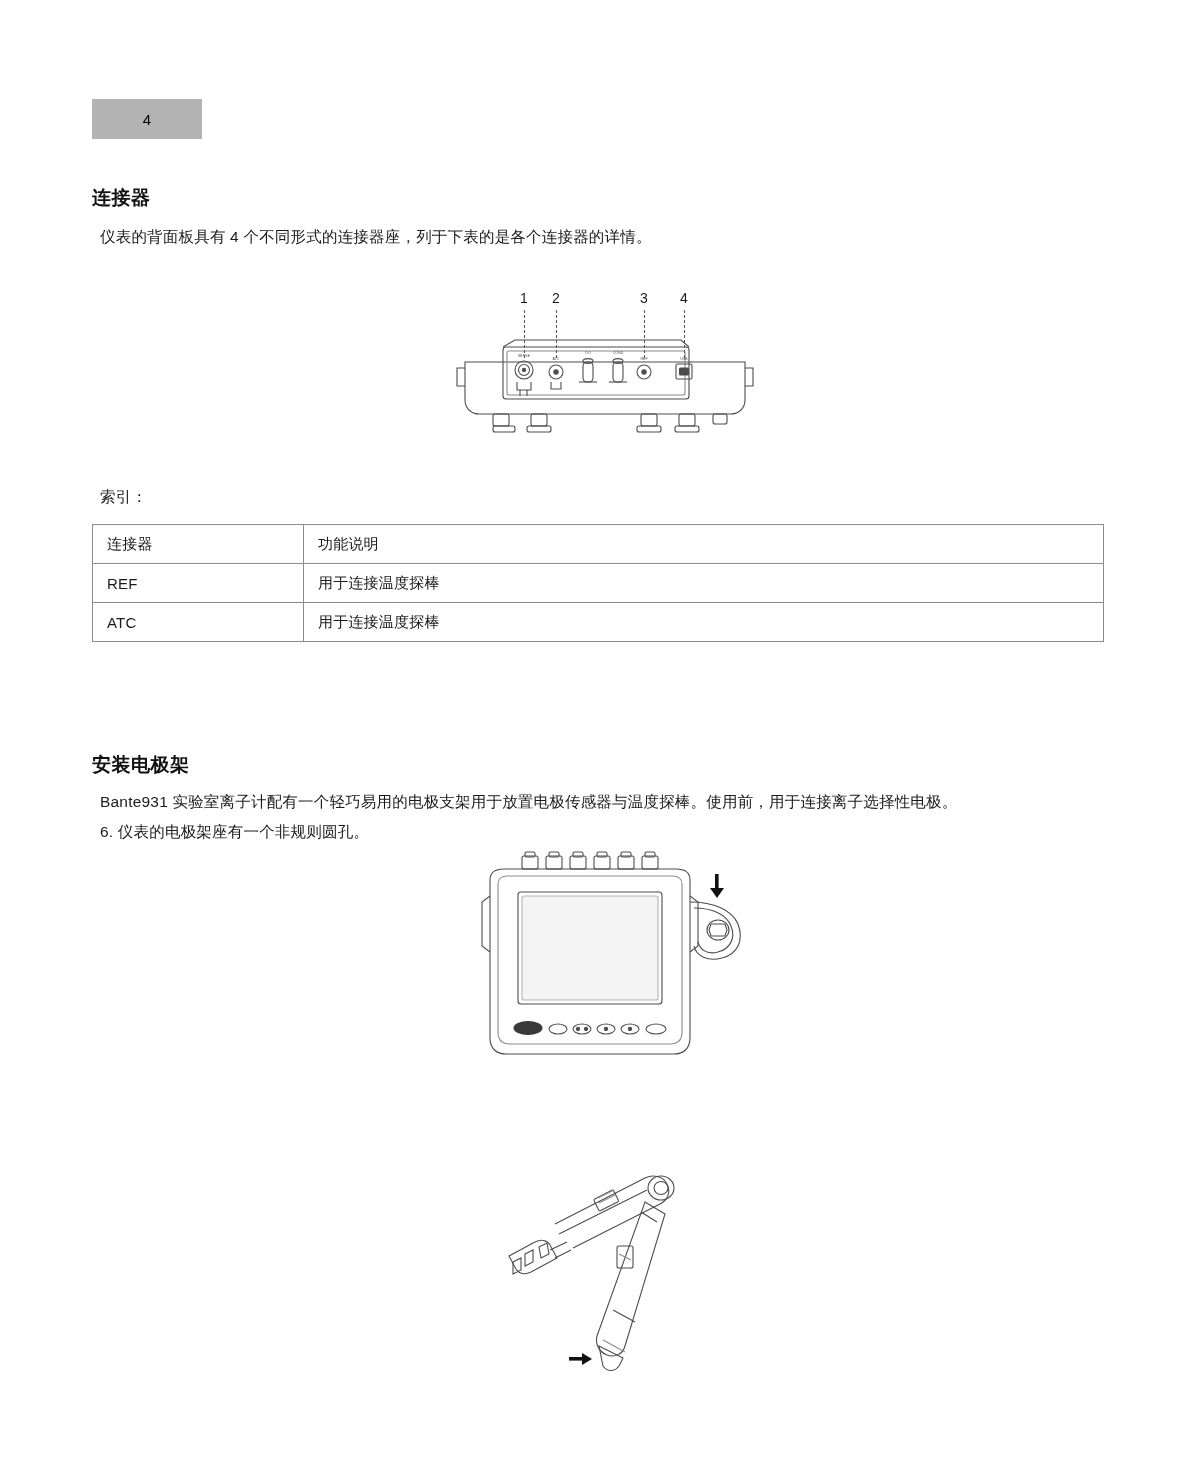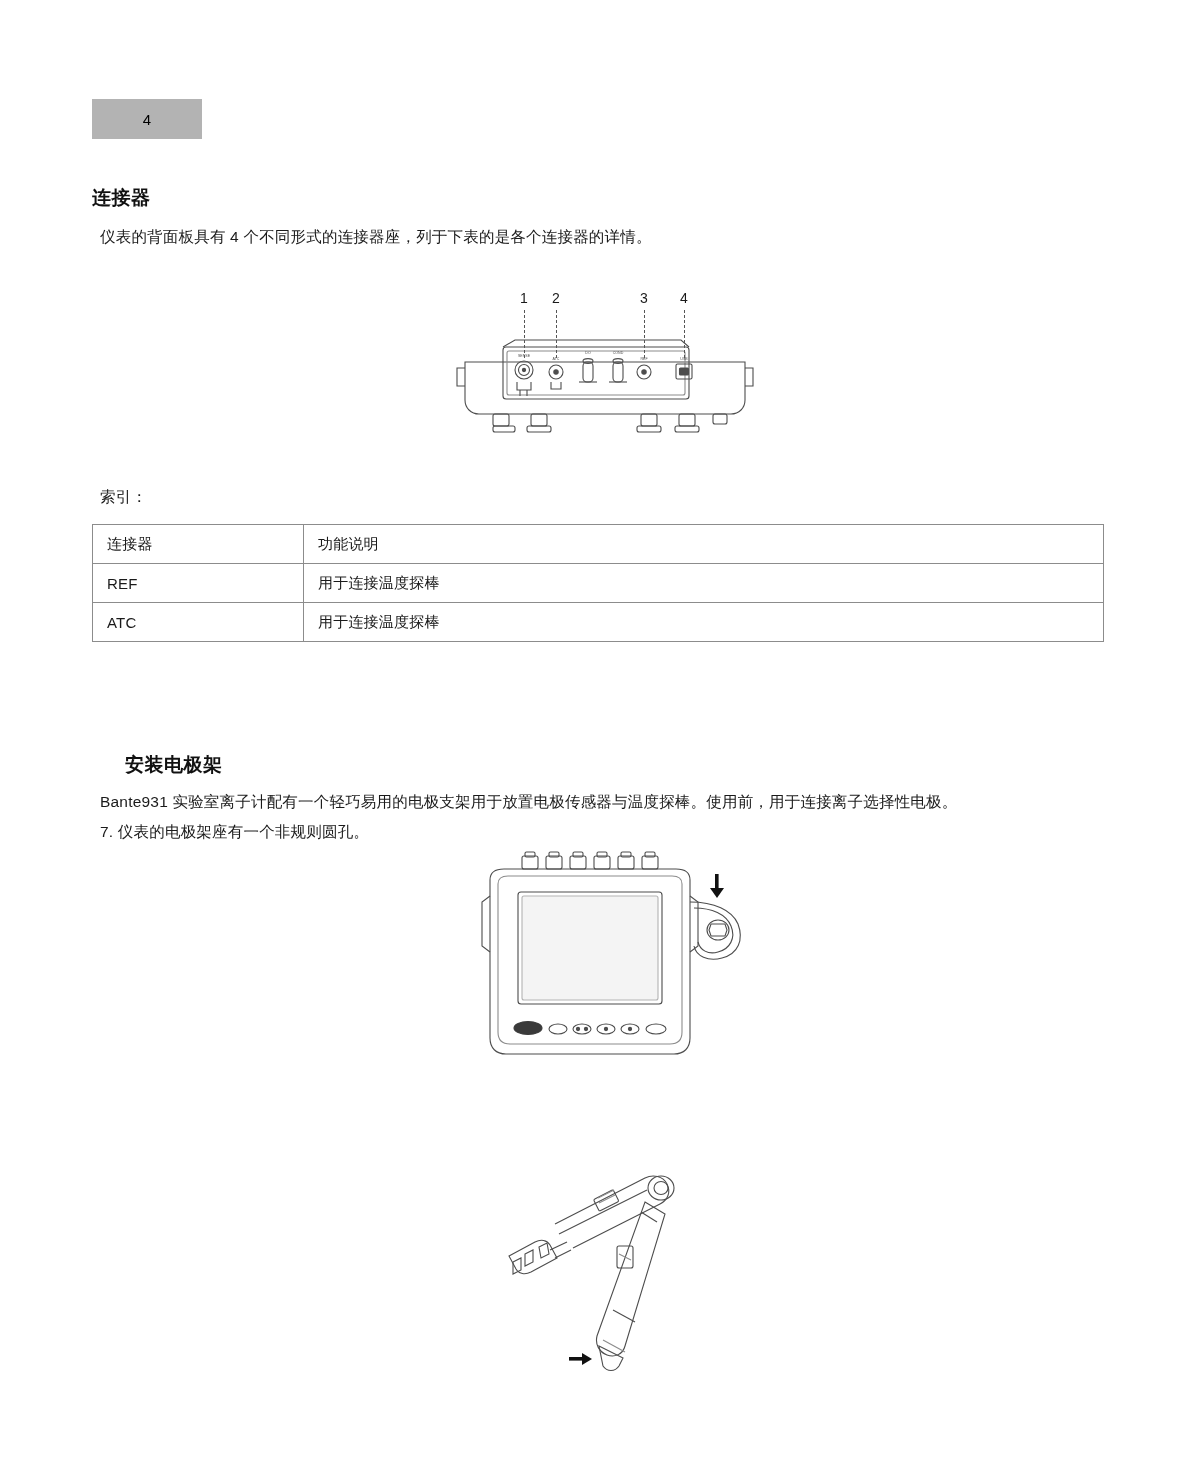--- a/index.html
+++ b/index.html
@@ -65,21 +65,21 @@
     line-height: 1.55;
     color: #1a1a1a;
     letter-spacing: 0.2px;
     margin-left: 8px;
   }
 
   #sec-connector-title { left: 92px; top: 185px; }
   #sec-connector-para  { left: 92px; top: 225px; width: 1000px; }
   #index-label         { left: 92px; top: 485px; }
 
-  #sec-holder-title    { left: 92px; top: 752px; margin-left: 33px; }
+  #sec-holder-title    { left: 92px; top: 752px; }
   #sec-holder-para     { left: 92px; top: 790px; width: 1020px; }
   #step1               { left: 92px; top: 820px; width: 1020px; }
   #step2               { left: 116px; top: 1111px; width: 1000px; }
 
   
   table.index-table {
     position: absolute;
     left: 92px; top: 524px;
     width: 1012px;
     border-collapse: collapse;
@@ -226,21 +226,21 @@
     </tr>
     <tr>
       <td class="col1">ATC</td>
       <td>用于连接温度探棒</td>
     </tr>
   </tbody>
     </table>
 
   <div class="h2" id="sec-holder-title">安装电极架</div>
   <div class="para" id="sec-holder-para">Bante931 实验室离子计配有一个轻巧易用的电极支架用于放置电极传感器与温度探棒。使用前，用于连接离子选择性电极。</div>
-  <div class="para" id="step1">7. 仪表的电极架座有一个非规则圆孔。</div>
+  <div class="para" id="step1">6. 仪表的电极架座有一个非规则圆孔。</div>
 
   <div class="fig2">
     <svg width="310" height="230" viewBox="0 0 310 230">
       <g fill="none" stroke="#4d4d4d" stroke-width="1.1">
 
         <rect x="52" y="6" width="16" height="13" rx="2"></rect>
         <rect x="55" y="2" width="10" height="5" rx="1.5"></rect>
         <rect x="76" y="6" width="16" height="13" rx="2"></rect>
         <rect x="79" y="2" width="10" height="5" rx="1.5"></rect>
         <rect x="100" y="6" width="16" height="13" rx="2"></rect>

